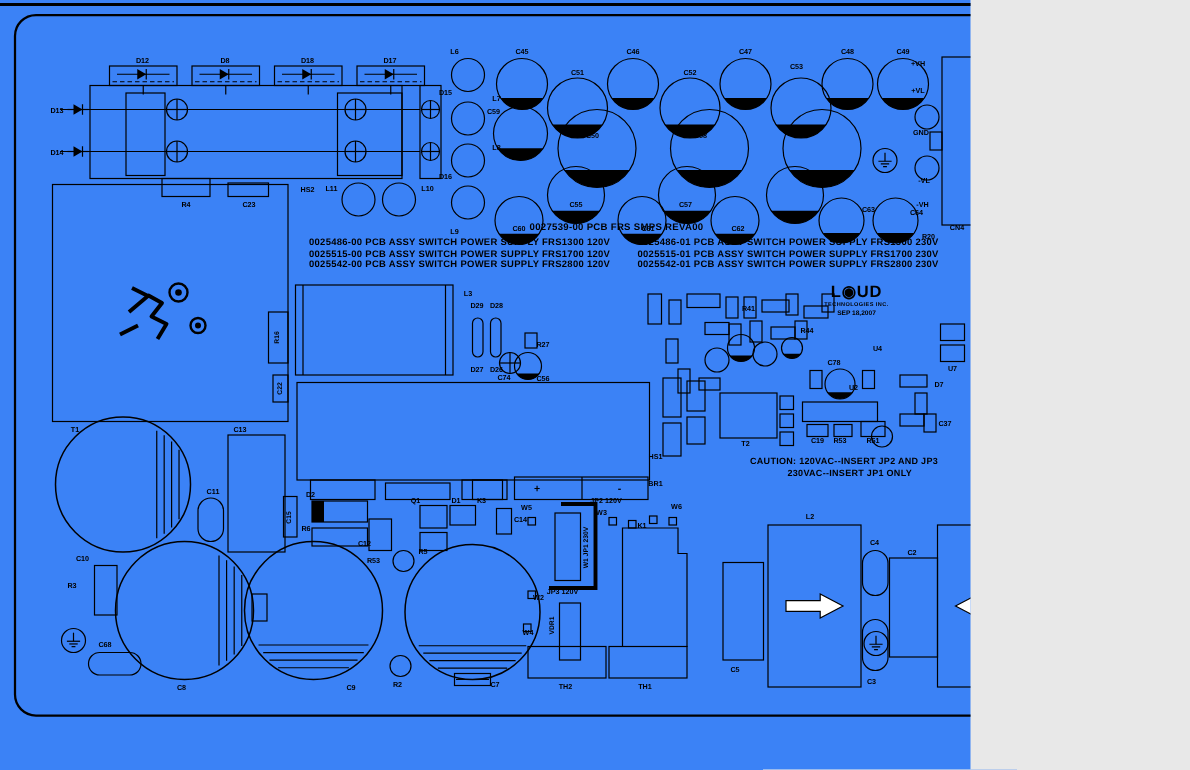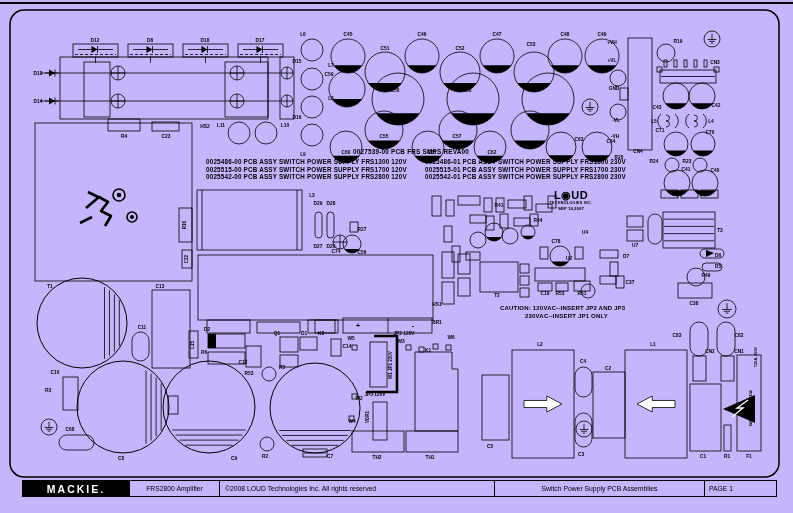--- a/index.html
+++ b/index.html
@@ -1,16 +1,16 @@
 <!DOCTYPE html>
 <html><head>
 <meta charset="utf-8">
 <style>
   html,body{margin:0;padding:0;background:#e8e8e8;}
-  .page{position:relative;width:793px;height:513px;background:#c4b5fd;overflow:hidden;
+  .page{position:relative;width:647px;height:513px;background:#3b82f6;overflow:hidden;
         font-family:"Liberation Sans",sans-serif;color:#000;}
   .top-rule{position:absolute;left:0;top:2px;width:793px;height:2px;background:#000;}
   svg.board{position:absolute;left:0;top:0;}
   svg.board text{font-family:"Liberation Sans",sans-serif;font-weight:bold;fill:#000;}
   .tblock{position:absolute;font-weight:bold;white-space:nowrap;letter-spacing:0.2px;}
   .pcb-title{top:148px;left:311px;width:200px;text-align:center;font-size:6.4px;}
   .assy{line-height:7.6px;font-size:6.3px;}
   .assy-left{top:158px;left:206px;}
   .assy-right{top:158px;left:425px;}
   .caution{font-size:6px;line-height:8px;}
@@ -507,20 +507,13 @@
 
   <div class="tblock caution caution-1">CAUTION: 120VAC--INSERT JP2 AND JP3</div>
   <div class="tblock caution caution-2">230VAC--INSERT JP1 ONLY</div>
 
   <div class="loud">
     <div class="brand"><span>L</span><span>◉</span><span>UD</span></div>
     <div class="sub">TECHNOLOGIES INC.</div>
     <div class="date">SEP 18,2007</div>
   </div>
 
-  <div class="footer">
-    <div class="fcell f-logo">MACKIE.</div>
-    <div class="fcell f-product">FRS2800 Amplifier</div>
-    <div class="fcell f-copy">©2008 LOUD Technologies Inc. All rights reserved</div>
-    <div class="fcell f-doc">Switch Power Supply PCB Assemblies</div>
-    <div class="fcell f-page">PAGE 1</div>
-  </div>
 </div>
 
 </body></html>

